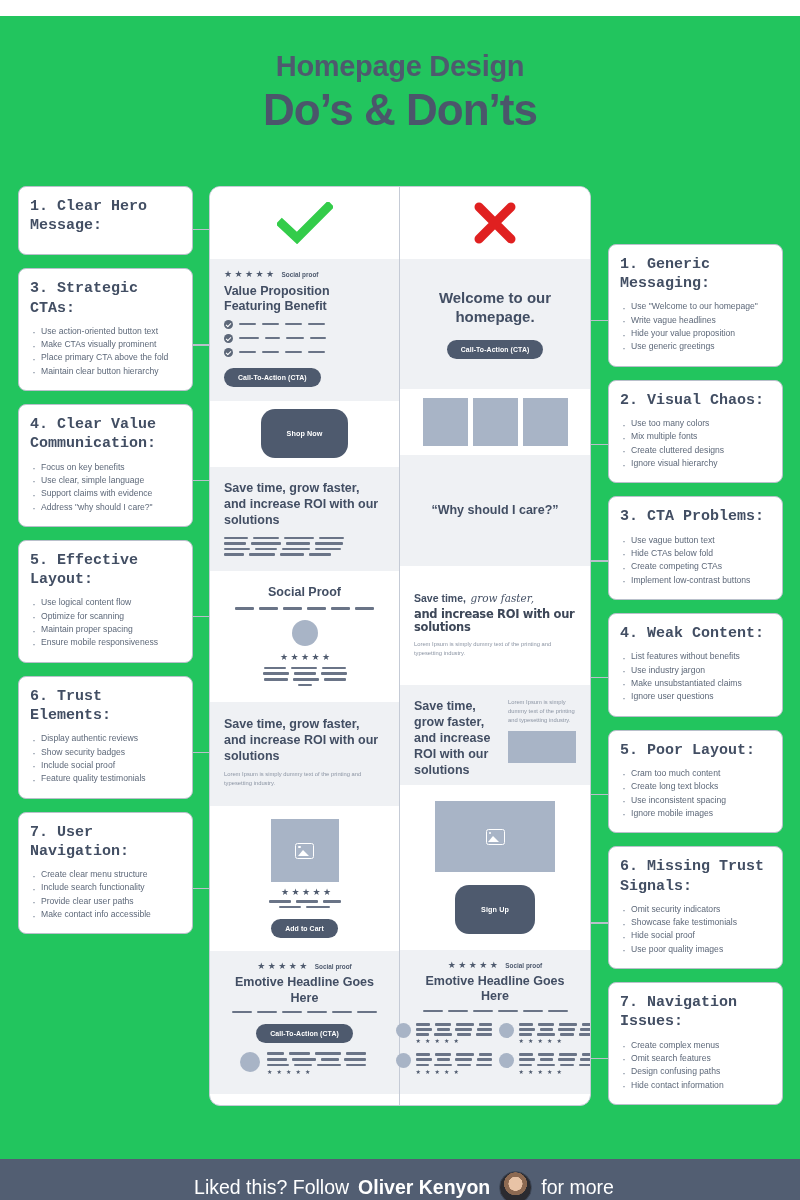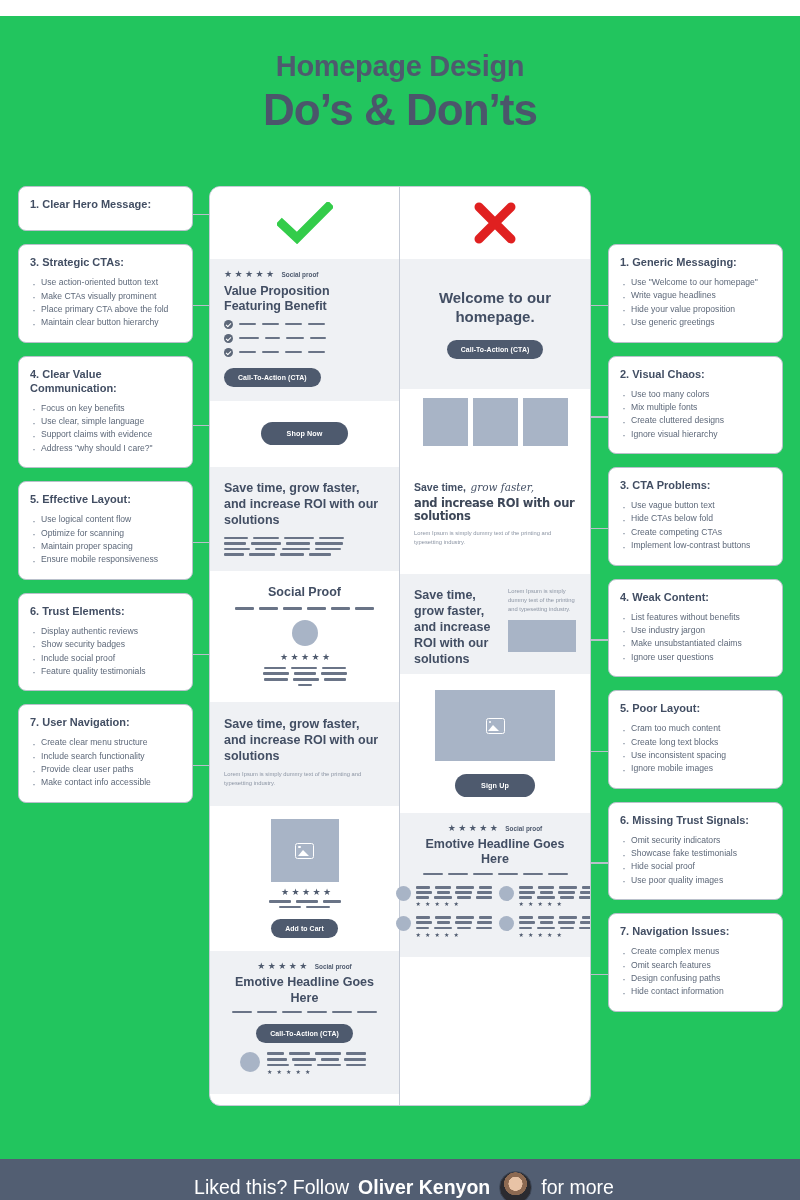--- a/index.html
+++ b/index.html
@@ -29,22 +29,22 @@
   }
   .col-left  { position: absolute; left: 18px;  top: 0;  width: 175px; }
   .col-right { position: absolute; left: 608px; top: 58px; width: 175px; }
 
   .callout {
     border: 1.3px solid #b9c0cb; border-radius: 8px;
     background: #ffffff; padding: 10px 10px 11px 11px;
     margin-bottom: 13px; position: relative;
   }
   .callout h3 {
-    font-size: 11px; font-weight: bold; color: #424e63;
-    line-height: 1.28; margin-bottom: 8px;
+    font-size: 15px; font-weight: bold; color: #424e63;
+    line-height: 1.28; margin-bottom: 8px; font-family: Liberation Mono, monospace;
   }
   .callout ul { list-style: none; }
   .callout li {
     font-size: 8.6px; line-height: 1.38; color: #5d6879;
     padding-left: 11px; position: relative; margin-bottom: 1.5px;
   }
   .callout li::before {
     content: "·"; position: absolute; left: 2px; top: -1.5px;
     font-size: 12px; color: #7c8799; line-height: 1.35;
   }
@@ -93,21 +93,21 @@
     content: ""; position: absolute; left: 2.2px; top: 3.4px;
     width: 2.4px; height: 1.2px; border-left: 1.3px solid #fff; border-bottom: 1.3px solid #fff;
     transform: rotate(-45deg); width: 4px; height: 2px;
   }
 
   .btn {
     display: inline-block; background: #4e5a6e; color: #ffffff;
     border-radius: 14px; font-size: 6.9px; font-weight: bold;
     padding: 6px 14px; text-align: center; letter-spacing: 0.1px;
   }
-  .btn.wide { padding: 7px 26px; font-size: 7.2px; }
+  .btn.wide { padding: 20px 26px; font-size: 7.2px; }
 
   .gblock { background: #a8b4c6; }
 
   .lorem { font-size: 5.8px; line-height: 1.55; color: #8b94a3; margin-top: 6px; }
 
   .avatar-circle { width: 26px; height: 26px; border-radius: 50%; background: #a8b4c6; }
   .avatar-small { width: 15px; height: 15px; border-radius: 50%; background: #a8b4c6; flex: none; }
 
   .img-ph {
     background: #a8b4c6; display: flex; align-items: center; justify-content: center;
@@ -505,20 +505,23 @@
             <span class="btn">Call-To-Action (CTA)</span>
           </div>
         </div>
 
         <div class="row white" style="height:66px;display:flex;align-items:center;justify-content:center;gap:5px;">
           <div class="gblock" style="width:45px;height:48px;"></div>
           <div class="gblock" style="width:45px;height:48px;"></div>
           <div class="gblock" style="width:45px;height:48px;"></div>
         </div>
 
+        <div class="row gray" style="height:111px;display:flex;align-items:center;justify-content:center;">
+          <div class="hl">“Why should I care?”</div>
+        </div>
 
         <div class="row white" style="height:119px;padding-top:22px;">
           <div style="line-height:1.18">
             <span class="mix1">Save time,</span>
             <span class="mix2">grow faster,</span>
           </div>
           <div class="mix3" style="line-height:1.15;margin-top:1px;">and increase ROI with our solutions</div>
           <div class="lorem">Lorem Ipsum is simply dummy text of the printing and typesetting industry.</div>
         </div>
 

